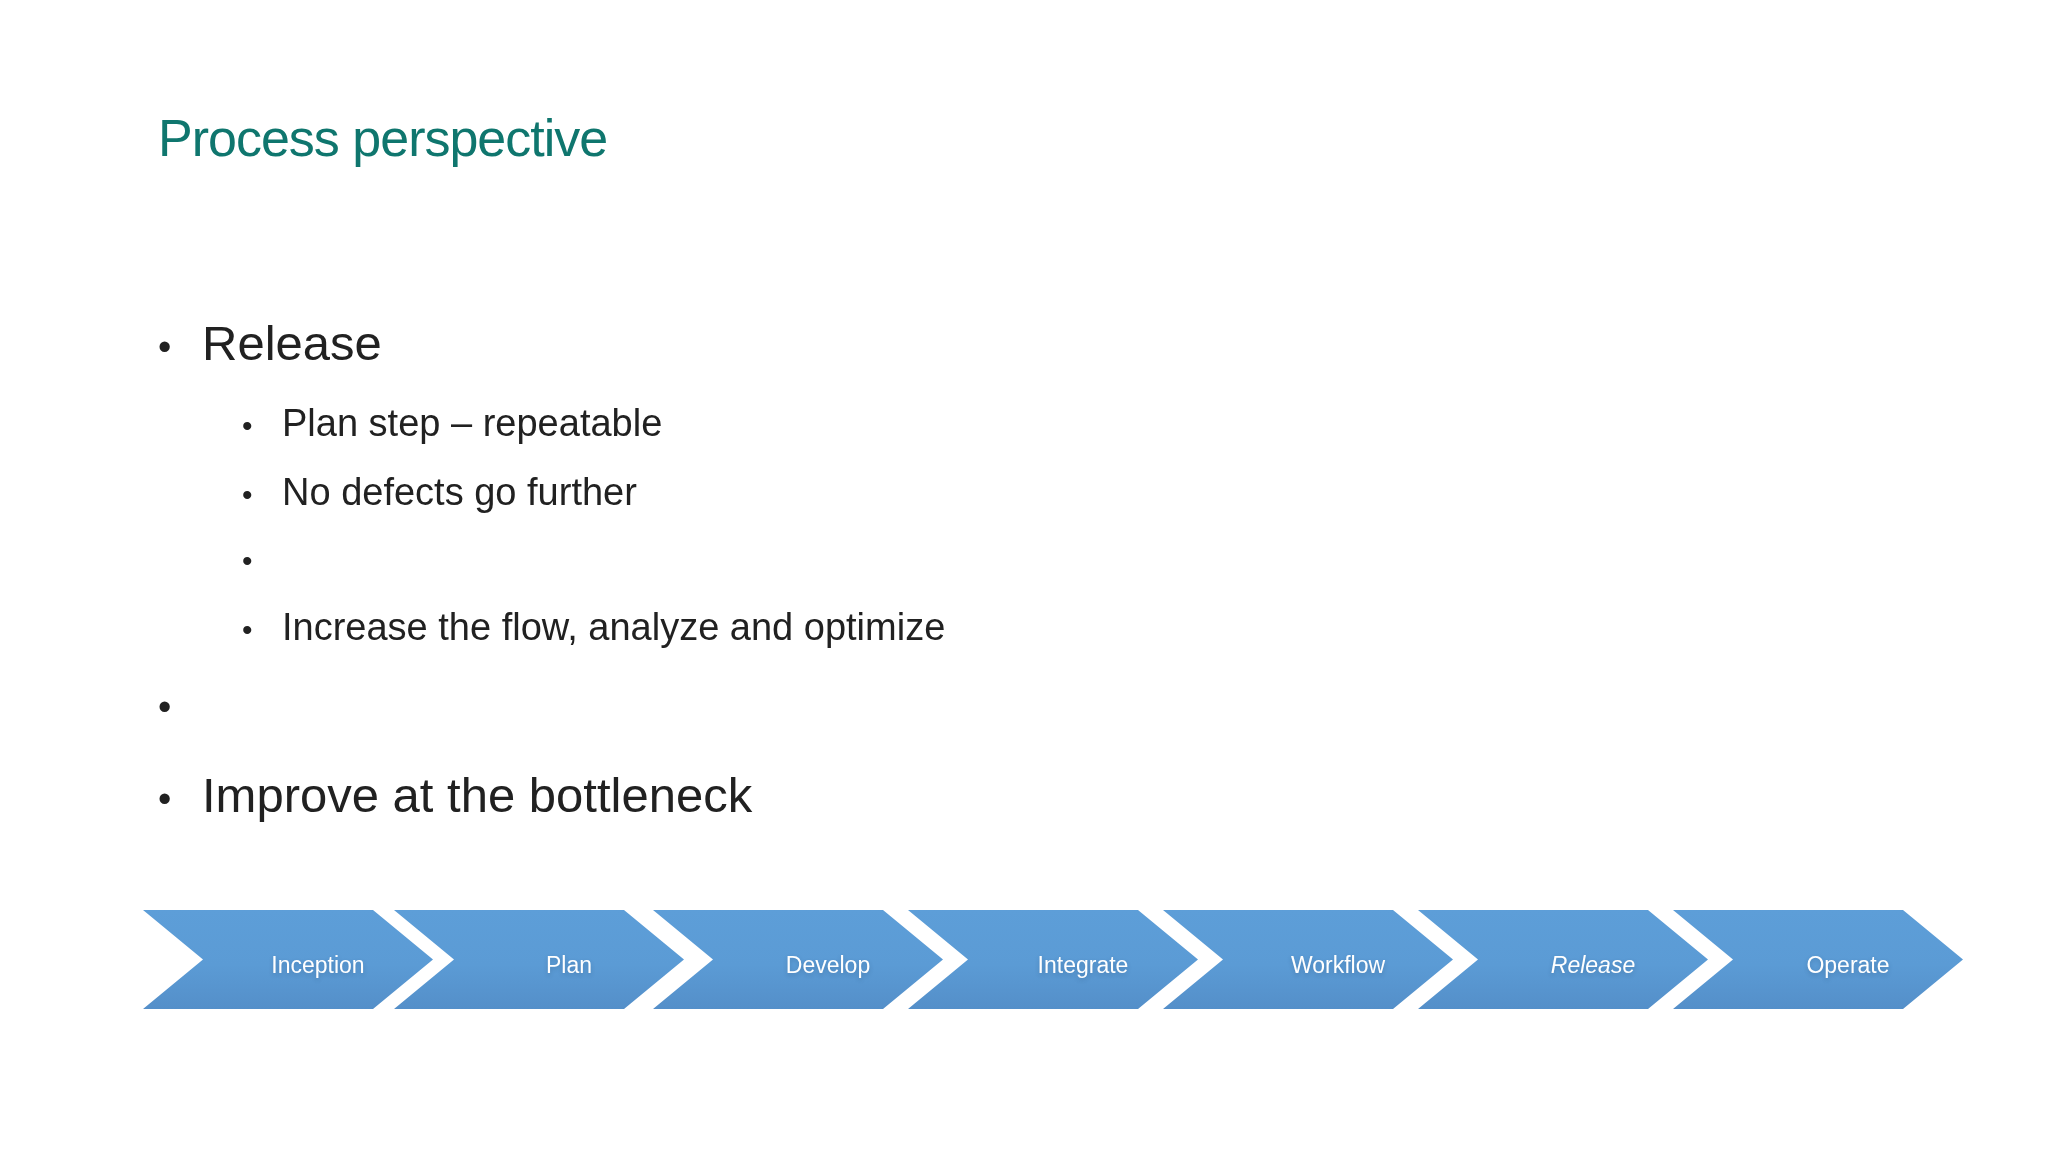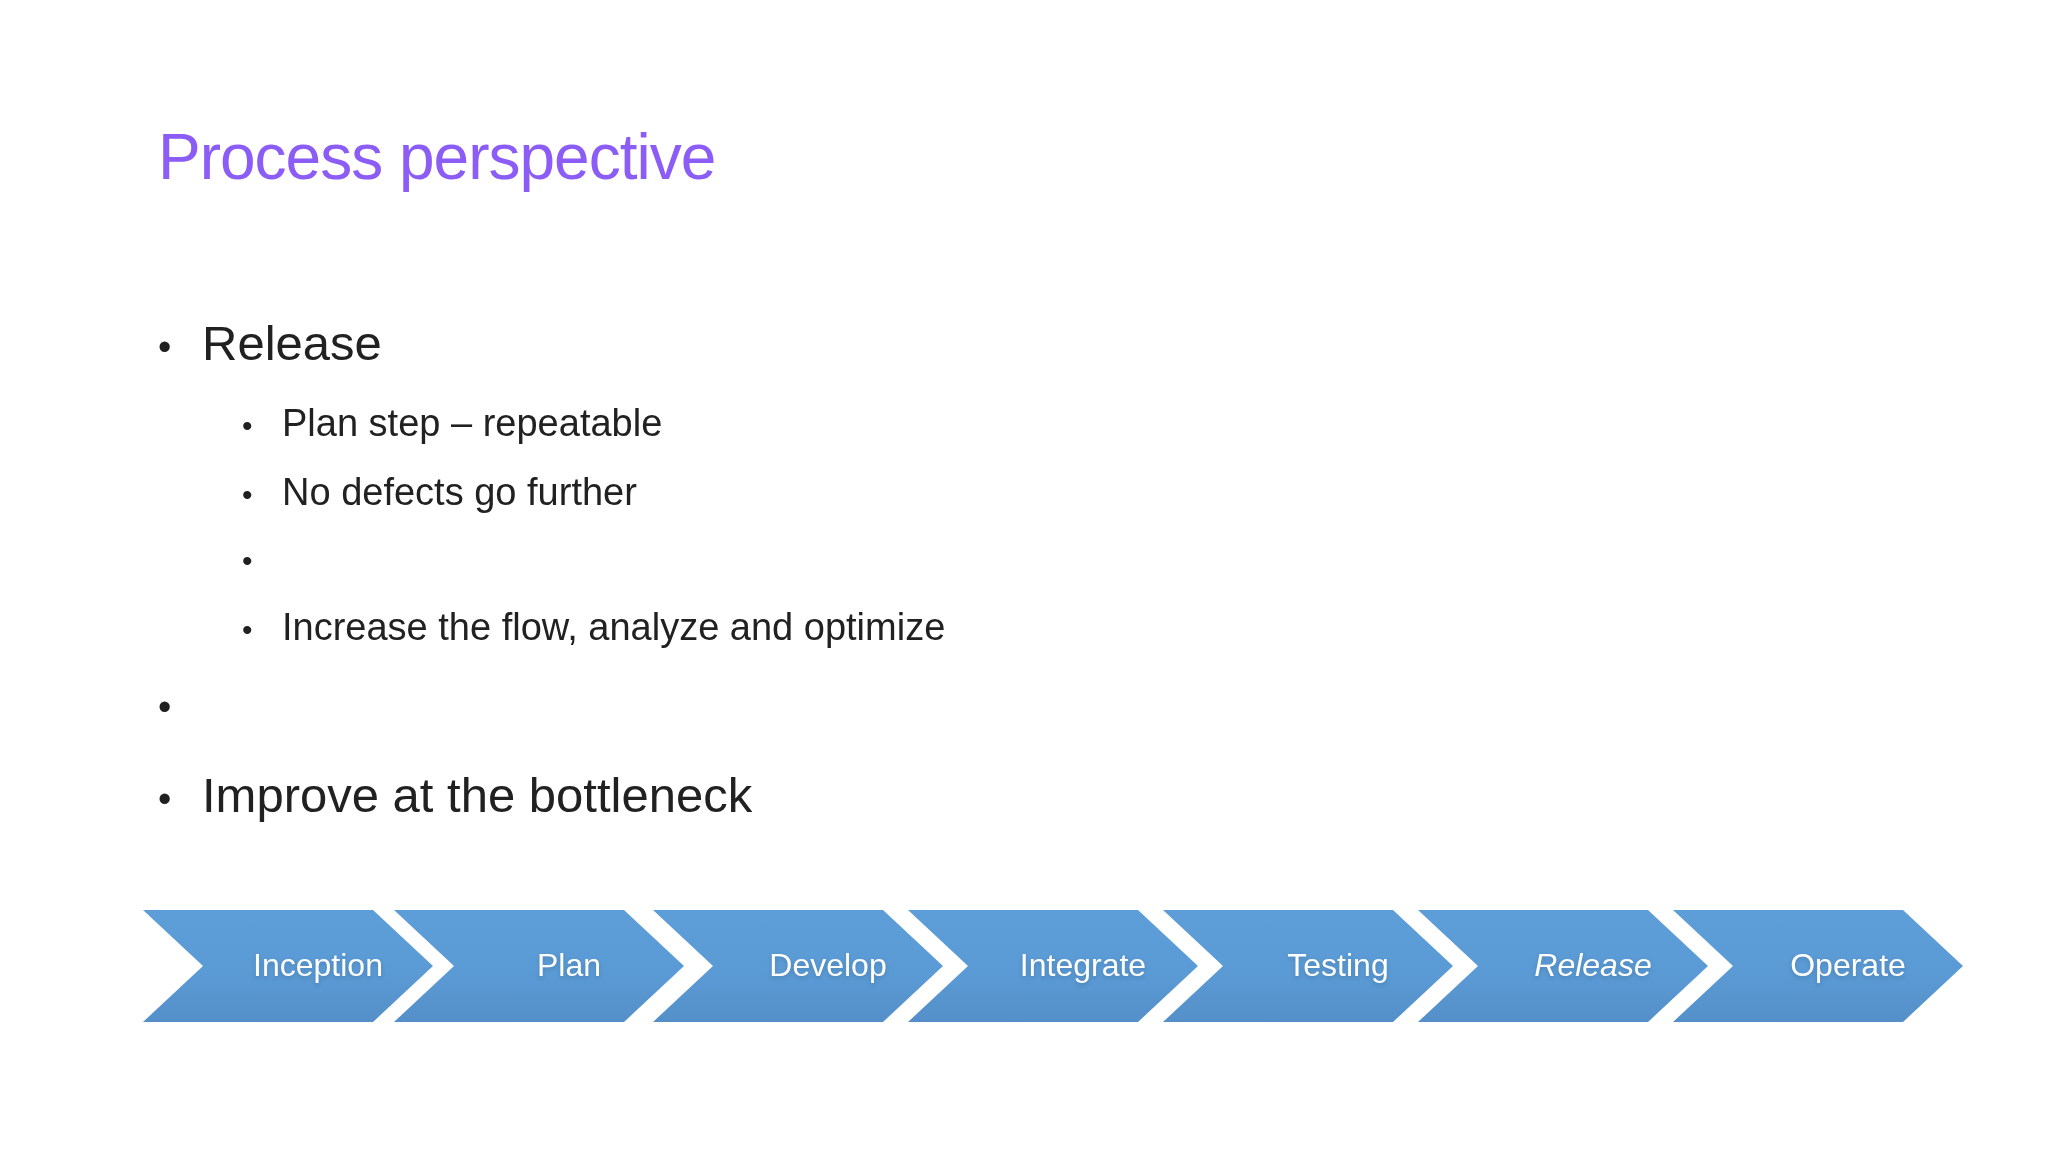--- a/index.html
+++ b/index.html
@@ -13,26 +13,25 @@
     height: 1152px;
     background: #ffffff;
     overflow: hidden;
     font-family: "Liberation Sans", sans-serif;
     color: #212121;
   }
   .slide-title {
     position: absolute;
     left: 158px;
     top: 108px;
-    font-size: 64px;
+    font-size: 52px;
     font-weight: 400;
     letter-spacing: -1px;
-    color: #8b5cf6;
+    color: #0f766e;
     white-space: nowrap;
-    margin-top: 12px;
   }
   .bullets {
     position: absolute;
     left: 158px;
     top: 300px;
     width: 1600px;
   }
   .bullet {
     display: flex;
     align-items: baseline;
@@ -65,25 +64,25 @@
     position: absolute;
     left: 143px;
     top: 910px;
     width: 1963px;
     height: 111px;
   }
   .chevron {
     position: absolute;
     top: 0;
     width: 290px;
-    height: 112px;
+    height: 99px;
     background: linear-gradient(180deg, #5d9ed8 0%, #5b9bd5 55%, #548fc9 100%);
     clip-path: polygon(0 0, 230px 0, 100% 50%, 230px 100%, 0 100%, 60px 50%);
     color: #ffffff;
-    font-size: 32px;
+    font-size: 23px;
     line-height: 111px;
     text-align: center;
     box-sizing: border-box;
     padding-left: 60px;
     text-shadow: 0 2px 4px rgba(30, 60, 90, 0.25);
     white-space: nowrap;
   }
   .chevron:nth-child(1) { left: 0px; }
   .chevron:nth-child(2) { left: 251px; }
   .chevron:nth-child(3) { left: 510px; }
@@ -134,18 +133,18 @@
       <span class="txt">Improve at the bottleneck</span>
     </div>
 
   </div>
 
   <div class="process-row">
     <div class="chevron">Inception</div>
     <div class="chevron">Plan</div>
     <div class="chevron">Develop</div>
     <div class="chevron">Integrate</div>
-    <div class="chevron">Testing</div>
+    <div class="chevron">Workflow</div>
     <div class="chevron">Release</div>
     <div class="chevron">Operate</div>
   </div>
 
 </div>
 
 </body></html>

